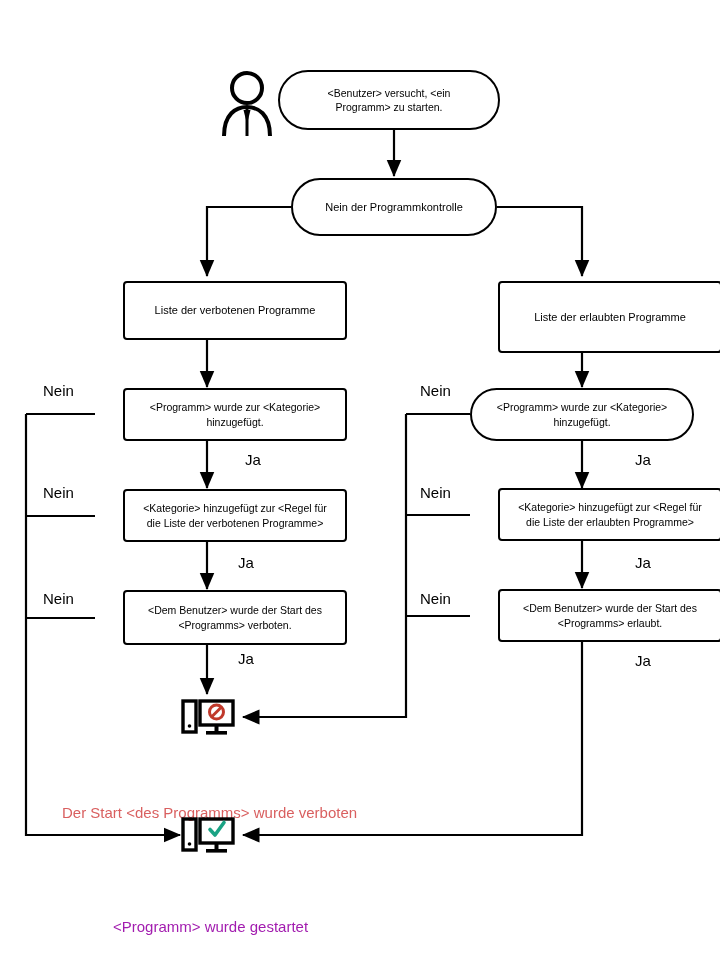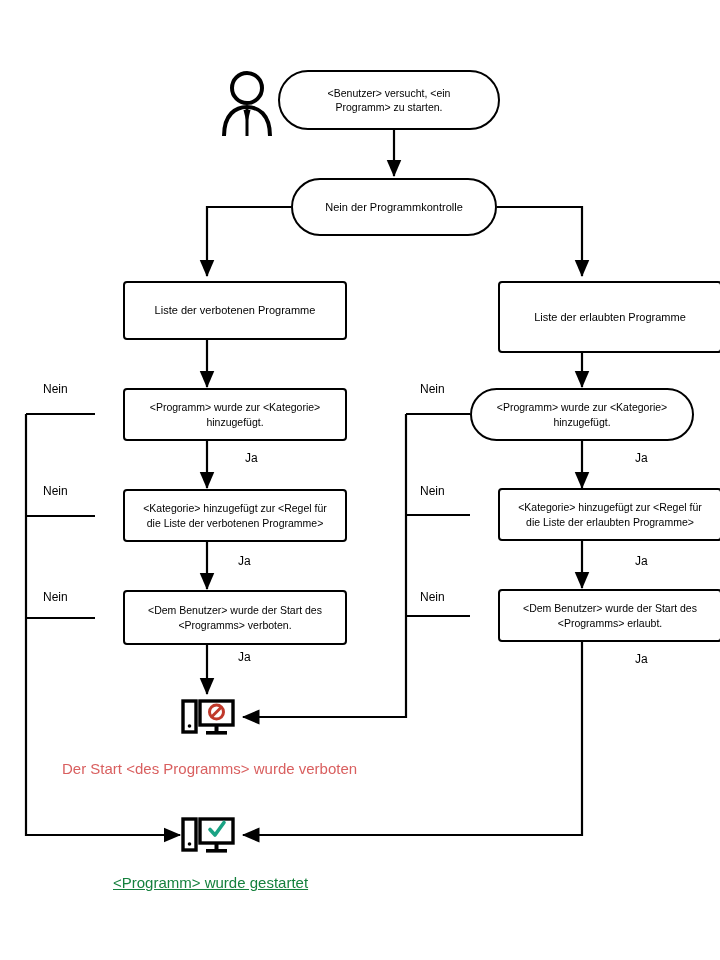--- a/index.html
+++ b/index.html
@@ -40,30 +40,31 @@
     line-height: 1.35;
     padding: 2px 8px;
   }
   .node.rect { border-radius: 4px; margin-left: 28px; }
   .node.stadium { border-radius: 999px; }
   .node-text { display: block; white-space: pre-line; }
 
   .lbl {
     position: absolute;
     color: #000000;
-    font-size: 12px;
-    white-space: nowrap;
-  }
-  .caption {
-    position: absolute;
     font-size: 15px;
     white-space: nowrap;
   }
+  .caption {
+    position: absolute;
+    font-size: 15px;
+    white-space: nowrap;
+    margin-top: 44px;
+  }
   .caption.denied { color: #d95f5f; }
-  .caption.allowed { color: #15803d; text-decoration: underline; }
+  .caption.allowed { color: #a21caf; }
 
   .icon-box { position: absolute; }
 </style>
 </head>
 <body>
 
 <div id="diagram-root">
 
   <svg class="layer" viewBox="0 0 720 960" xmlns="http://www.w3.org/2000/svg">
     <defs>

